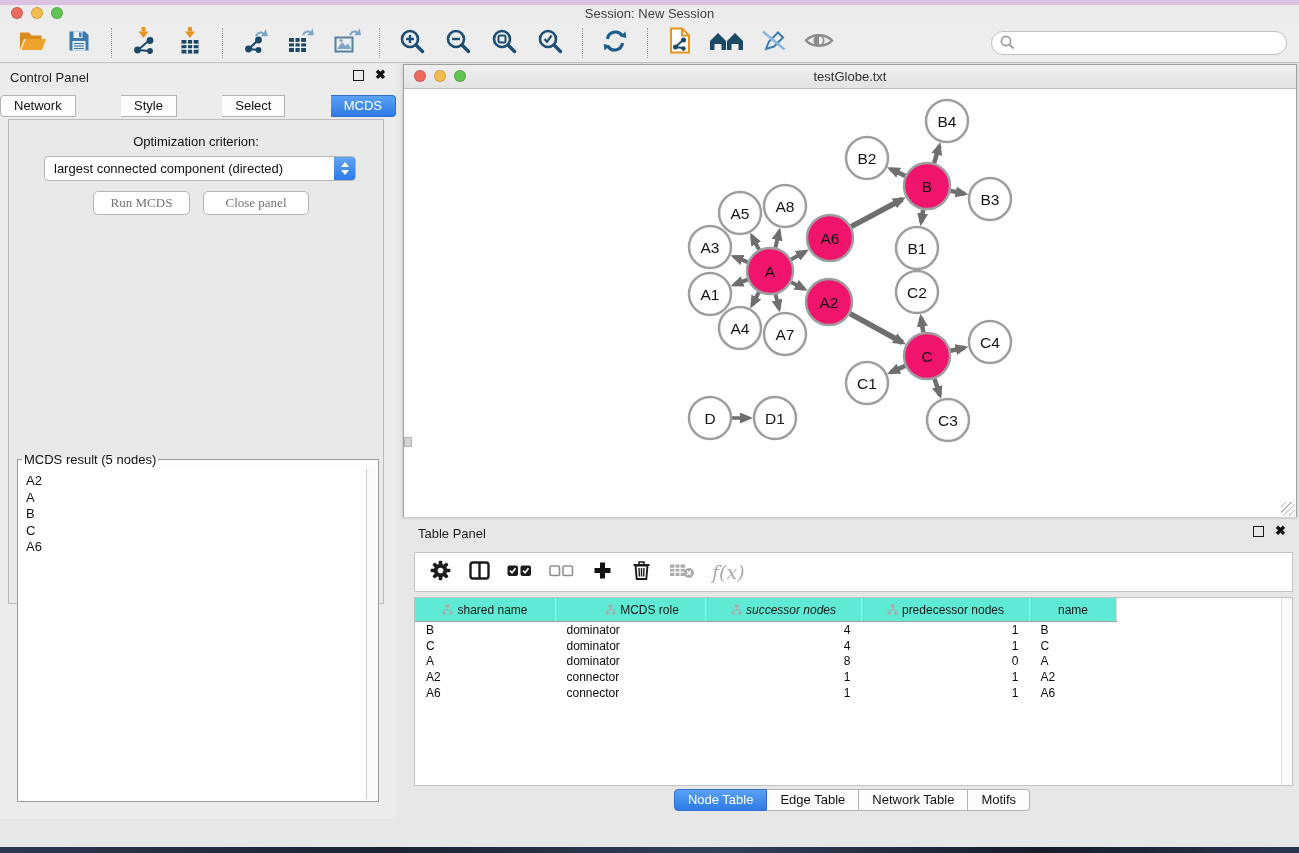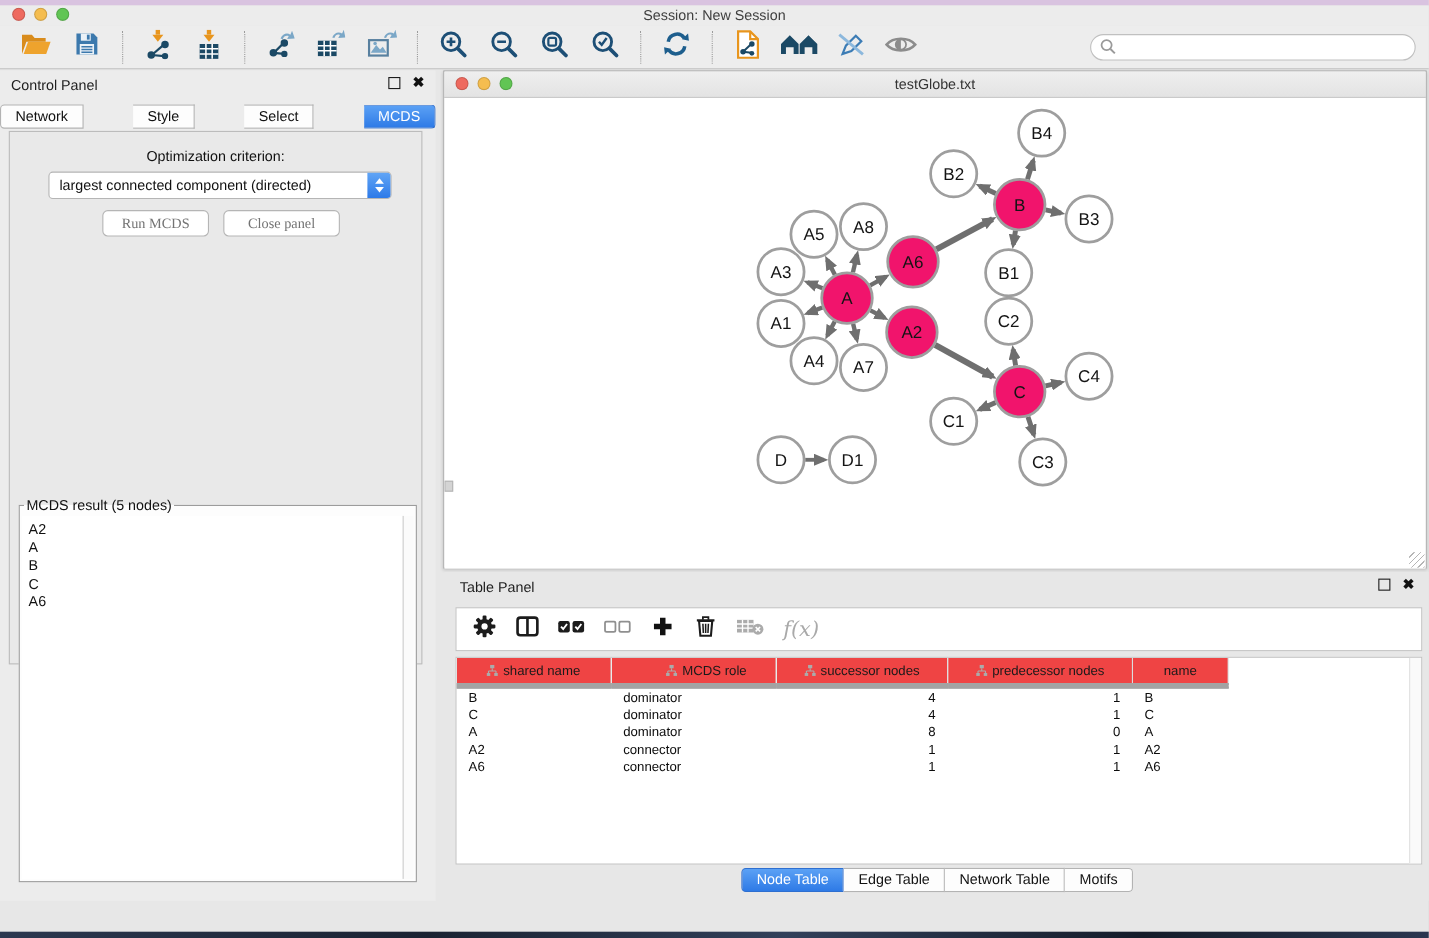--- a/index.html
+++ b/index.html
@@ -67,21 +67,21 @@
   .frame-dot{position:absolute;left:0;top:348px;width:6px;height:8px;background:#d4d4d4;border:1px solid #b5b5b5;}
   
   .table-panel{position:absolute;left:404px;top:520px;width:896px;height:299px;background:#e7e7e7;}
   .tp-toolbar{position:absolute;left:10px;top:32px;width:879px;height:40px;background:#fff;
     border:1px solid #c2c2c2;box-sizing:border-box;display:flex;align-items:center;gap:17px;padding:0 14px;text-align:right;}
   .tp-btn{display:flex;align-items:center;justify-content:center;min-width:22px;cursor:default;}
   .fx-label{font-size:19px;font-style:italic;color:#a9a9a9;font-family:"DejaVu Serif","Liberation Serif",serif;}
   .tp-tablebox{position:absolute;left:10px;top:77px;width:879px;height:189px;background:#fff;
     border:1px solid #c2c2c2;box-sizing:border-box;overflow:hidden;}
   table.data{border-collapse:collapse;width:100%;table-layout:fixed;}
-  table.data th{height:21px;background:#ef4444;border-bottom:5px solid #a3a3a3;border-right:1px solid #dcdcdc;
+  table.data th{height:21px;background:#5eead4;border-bottom:1px solid #a3a3a3;border-right:1px solid #dcdcdc;
     font-weight:normal;font-size:12px;color:#1a1a1a;text-align:center;vertical-align:middle;white-space:nowrap;overflow:hidden;}
   table.data th.filler{border-right:none;background:#fff;border-bottom:1px solid #fff;}
   table.data th svg{vertical-align:-1px;margin-right:4px;}
   table.data td{height:15.8px;font-size:12px;color:#0c0c0c;padding:0 11px;white-space:nowrap;overflow:hidden;}
   .tp-scroll{position:absolute;top:0;right:0;width:10px;height:100%;background:#fafafa;border-left:1px solid #e0e0e0;}
   .tp-tabs{position:absolute;left:0;top:269px;width:100%;display:flex;justify-content:center;}
   
   .statusbar{position:absolute;left:0;top:819px;width:100%;height:28px;background:#ebebeb;border-top:1px solid #c6c6c6;box-sizing:border-box;}
   .list-btn{position:absolute;left:10px;top:3px;width:27px;height:22px;background:#f6f6f6;border:1px solid #b0b0b0;
     display:flex;align-items:center;justify-content:center;}
@@ -519,21 +519,21 @@
                   <path d="M5.5 3.5 V6 M2.1 6 H8.9 M2.1 6 V7.8 M8.9 6 V7.8" stroke="#ababab" stroke-width="1" fill="none"></path>
                   <rect x="0.5" y="7.8" width="3.2" height="2.7" fill="#ababab"></rect>
                   <rect x="7.3" y="7.8" width="3.2" height="2.7" fill="#ababab"></rect>
                 </svg><span>shared name</span></th>
               <th style="width: 124px; padding-left: 24px;"><svg width="11" height="11" viewBox="0 0 11 11">
                   <rect x="3.6" y="0.5" width="3.8" height="3" fill="#ababab"></rect>
                   <path d="M5.5 3.5 V6 M2.1 6 H8.9 M2.1 6 V7.8 M8.9 6 V7.8" stroke="#ababab" stroke-width="1" fill="none"></path>
                   <rect x="0.5" y="7.8" width="3.2" height="2.7" fill="#ababab"></rect>
                   <rect x="7.3" y="7.8" width="3.2" height="2.7" fill="#ababab"></rect>
                 </svg><span>MCDS role</span></th>
-              <th style="width: 153px;"><svg width="11" height="11" viewBox="0 0 11 11">
+              <th style="width: 153px; font-style: italic;"><svg width="11" height="11" viewBox="0 0 11 11">
                   <rect x="3.6" y="0.5" width="3.8" height="3" fill="#ababab"></rect>
                   <path d="M5.5 3.5 V6 M2.1 6 H8.9 M2.1 6 V7.8 M8.9 6 V7.8" stroke="#ababab" stroke-width="1" fill="none"></path>
                   <rect x="0.5" y="7.8" width="3.2" height="2.7" fill="#ababab"></rect>
                   <rect x="7.3" y="7.8" width="3.2" height="2.7" fill="#ababab"></rect>
                 </svg><span>successor nodes</span></th>
               <th style="width: 165px;"><svg width="11" height="11" viewBox="0 0 11 11">
                   <rect x="3.6" y="0.5" width="3.8" height="3" fill="#ababab"></rect>
                   <path d="M5.5 3.5 V6 M2.1 6 H8.9 M2.1 6 V7.8 M8.9 6 V7.8" stroke="#ababab" stroke-width="1" fill="none"></path>
                   <rect x="0.5" y="7.8" width="3.2" height="2.7" fill="#ababab"></rect>
                   <rect x="7.3" y="7.8" width="3.2" height="2.7" fill="#ababab"></rect>

